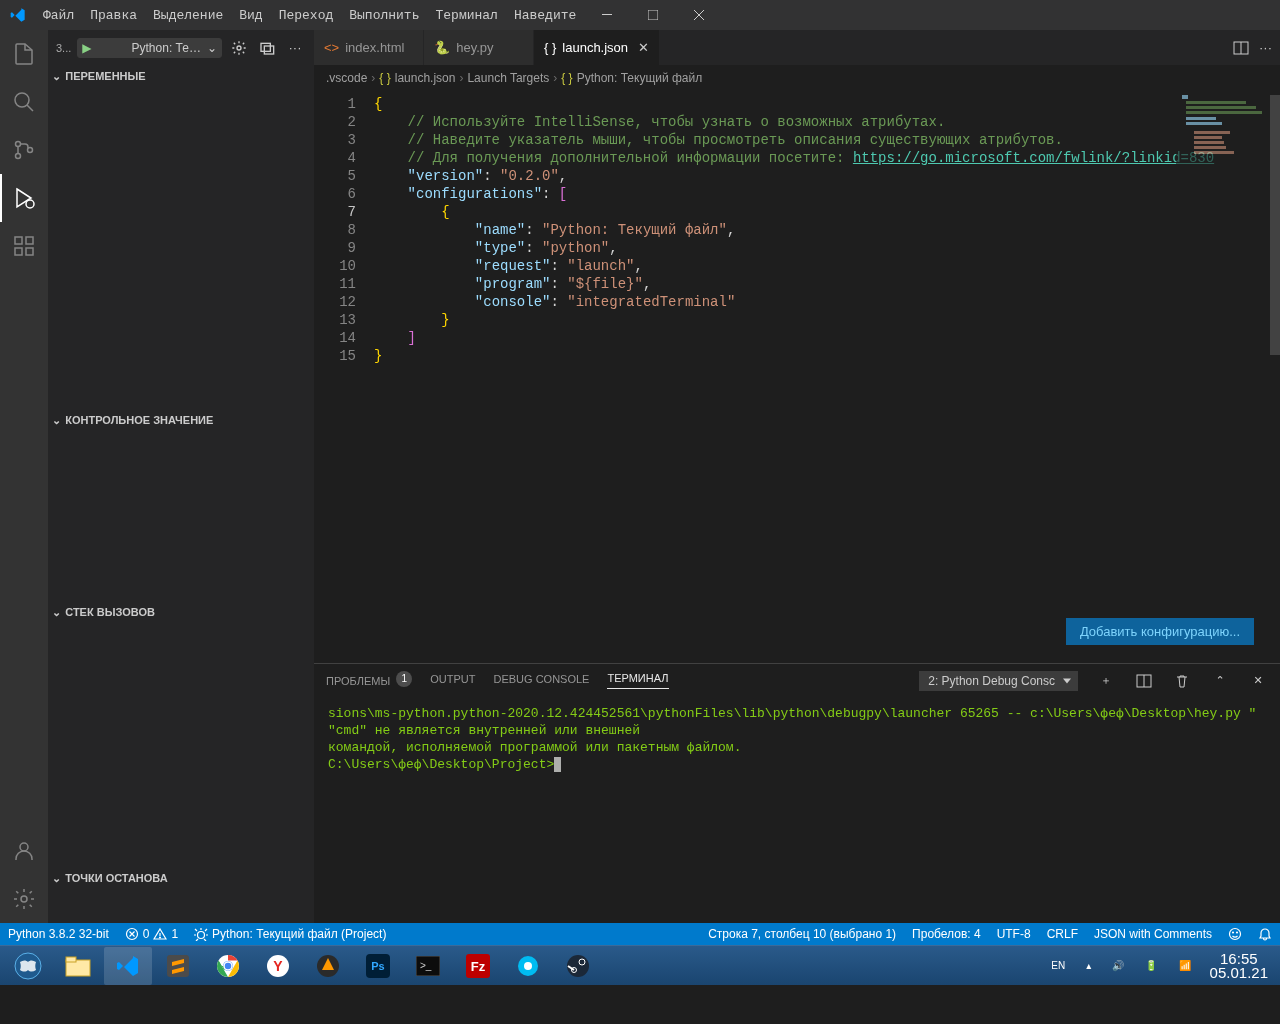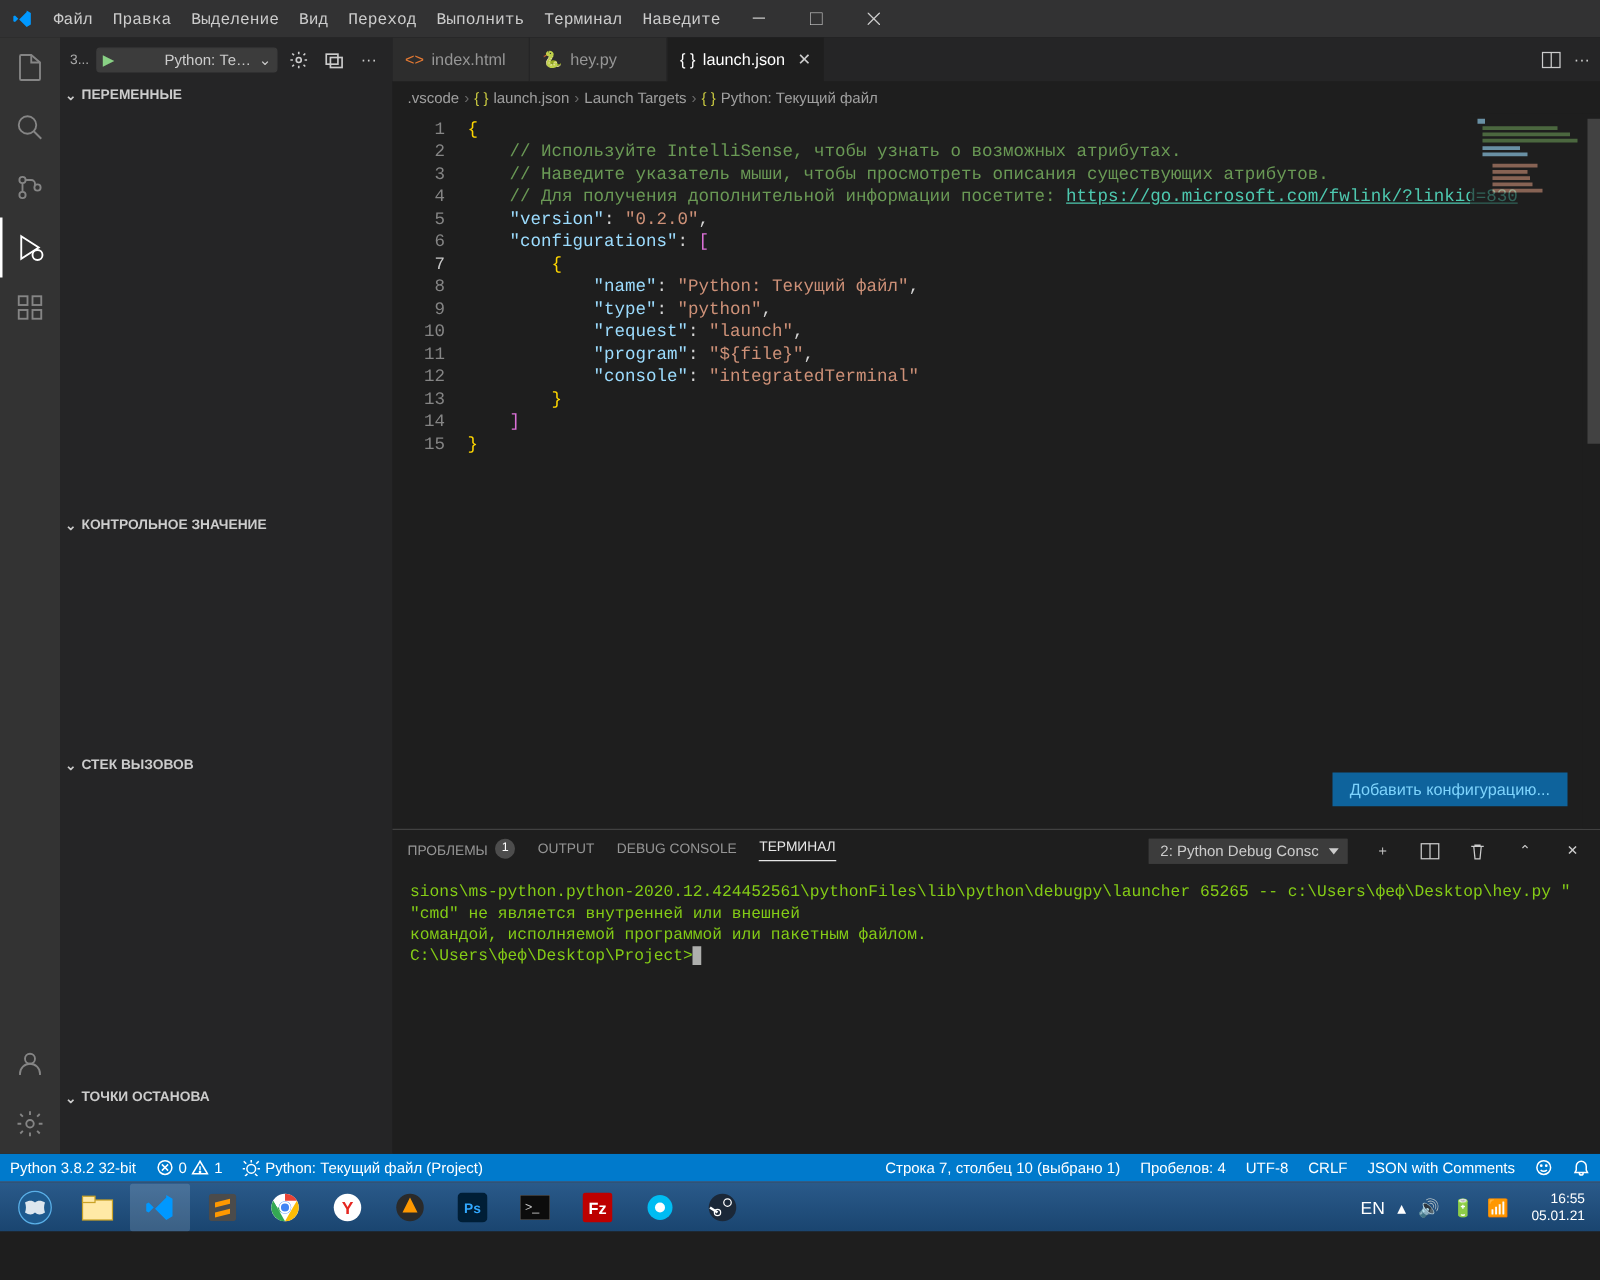--- a/index.html
+++ b/index.html
@@ -62,22 +62,22 @@
 .panel-tabs .pact { color: #cccccc; display: flex; align-items: center; justify-content: center; width: 20px; }
 .terminal { flex: 1; padding: 8px 14px; font-family: Consolas, 'Courier New', monospace; font-size: 13px; line-height: 17px; color: #84cc16; overflow: hidden; white-space: pre-wrap; }
 .terminal .cursor { display: inline-block; width: 7px; height: 15px; background: #aeafad; vertical-align: text-bottom; }
 .statusbar { height: 22px; background: #007acc; color: #ffffff; display: flex; align-items: center; font-size: 12px; }
 .statusbar .item { padding: 0 8px; display: flex; align-items: center; gap: 4px; height: 22px; }
 .statusbar .spacer { flex: 1; }
 .taskbar { height: 40px; background: linear-gradient(to bottom, #2a5a8a, #1a4570); display: flex; align-items: center; padding: 0 4px; gap: 2px; border-top: 1px solid #3a6a9a; }
 .taskbar .task { width: 48px; height: 38px; display: flex; align-items: center; justify-content: center; border-radius: 2px; }
 .taskbar .task.active { background: rgba(255,255,255,0.15); }
 .taskbar .spacer { flex: 1; }
-.taskbar .tray { display: flex; align-items: flex-end; gap: 10px; padding: 0 8px; color: #ffffff; font-size: 14px; }
-.taskbar .clock { text-align: right; line-height: 14px; font-size: 11px; color: #ffffff; padding: 0 8px; }
+.taskbar .tray { display: flex; align-items: flex-end; gap: 21px; padding: 0 8px; color: #ffffff; font-size: 10px; }
+.taskbar .clock { text-align: center; line-height: 14px; font-size: 15px; color: #ffffff; padding: 0 8px; }
 
 .tk-c { color: #6a9955; }
 .tk-s { color: #ce9178; }
 .tk-k { color: #9cdcfe; }
 .tk-p { color: #d4d4d4; }
 .tk-l { color: #4ec9b0; text-decoration: underline; }
 .tk-br { color: #ffd700; }
 .tk-br2 { color: #da70d6; }
 .icon-html { color: #e37933; }
 .icon-py { color: #519aba; }

